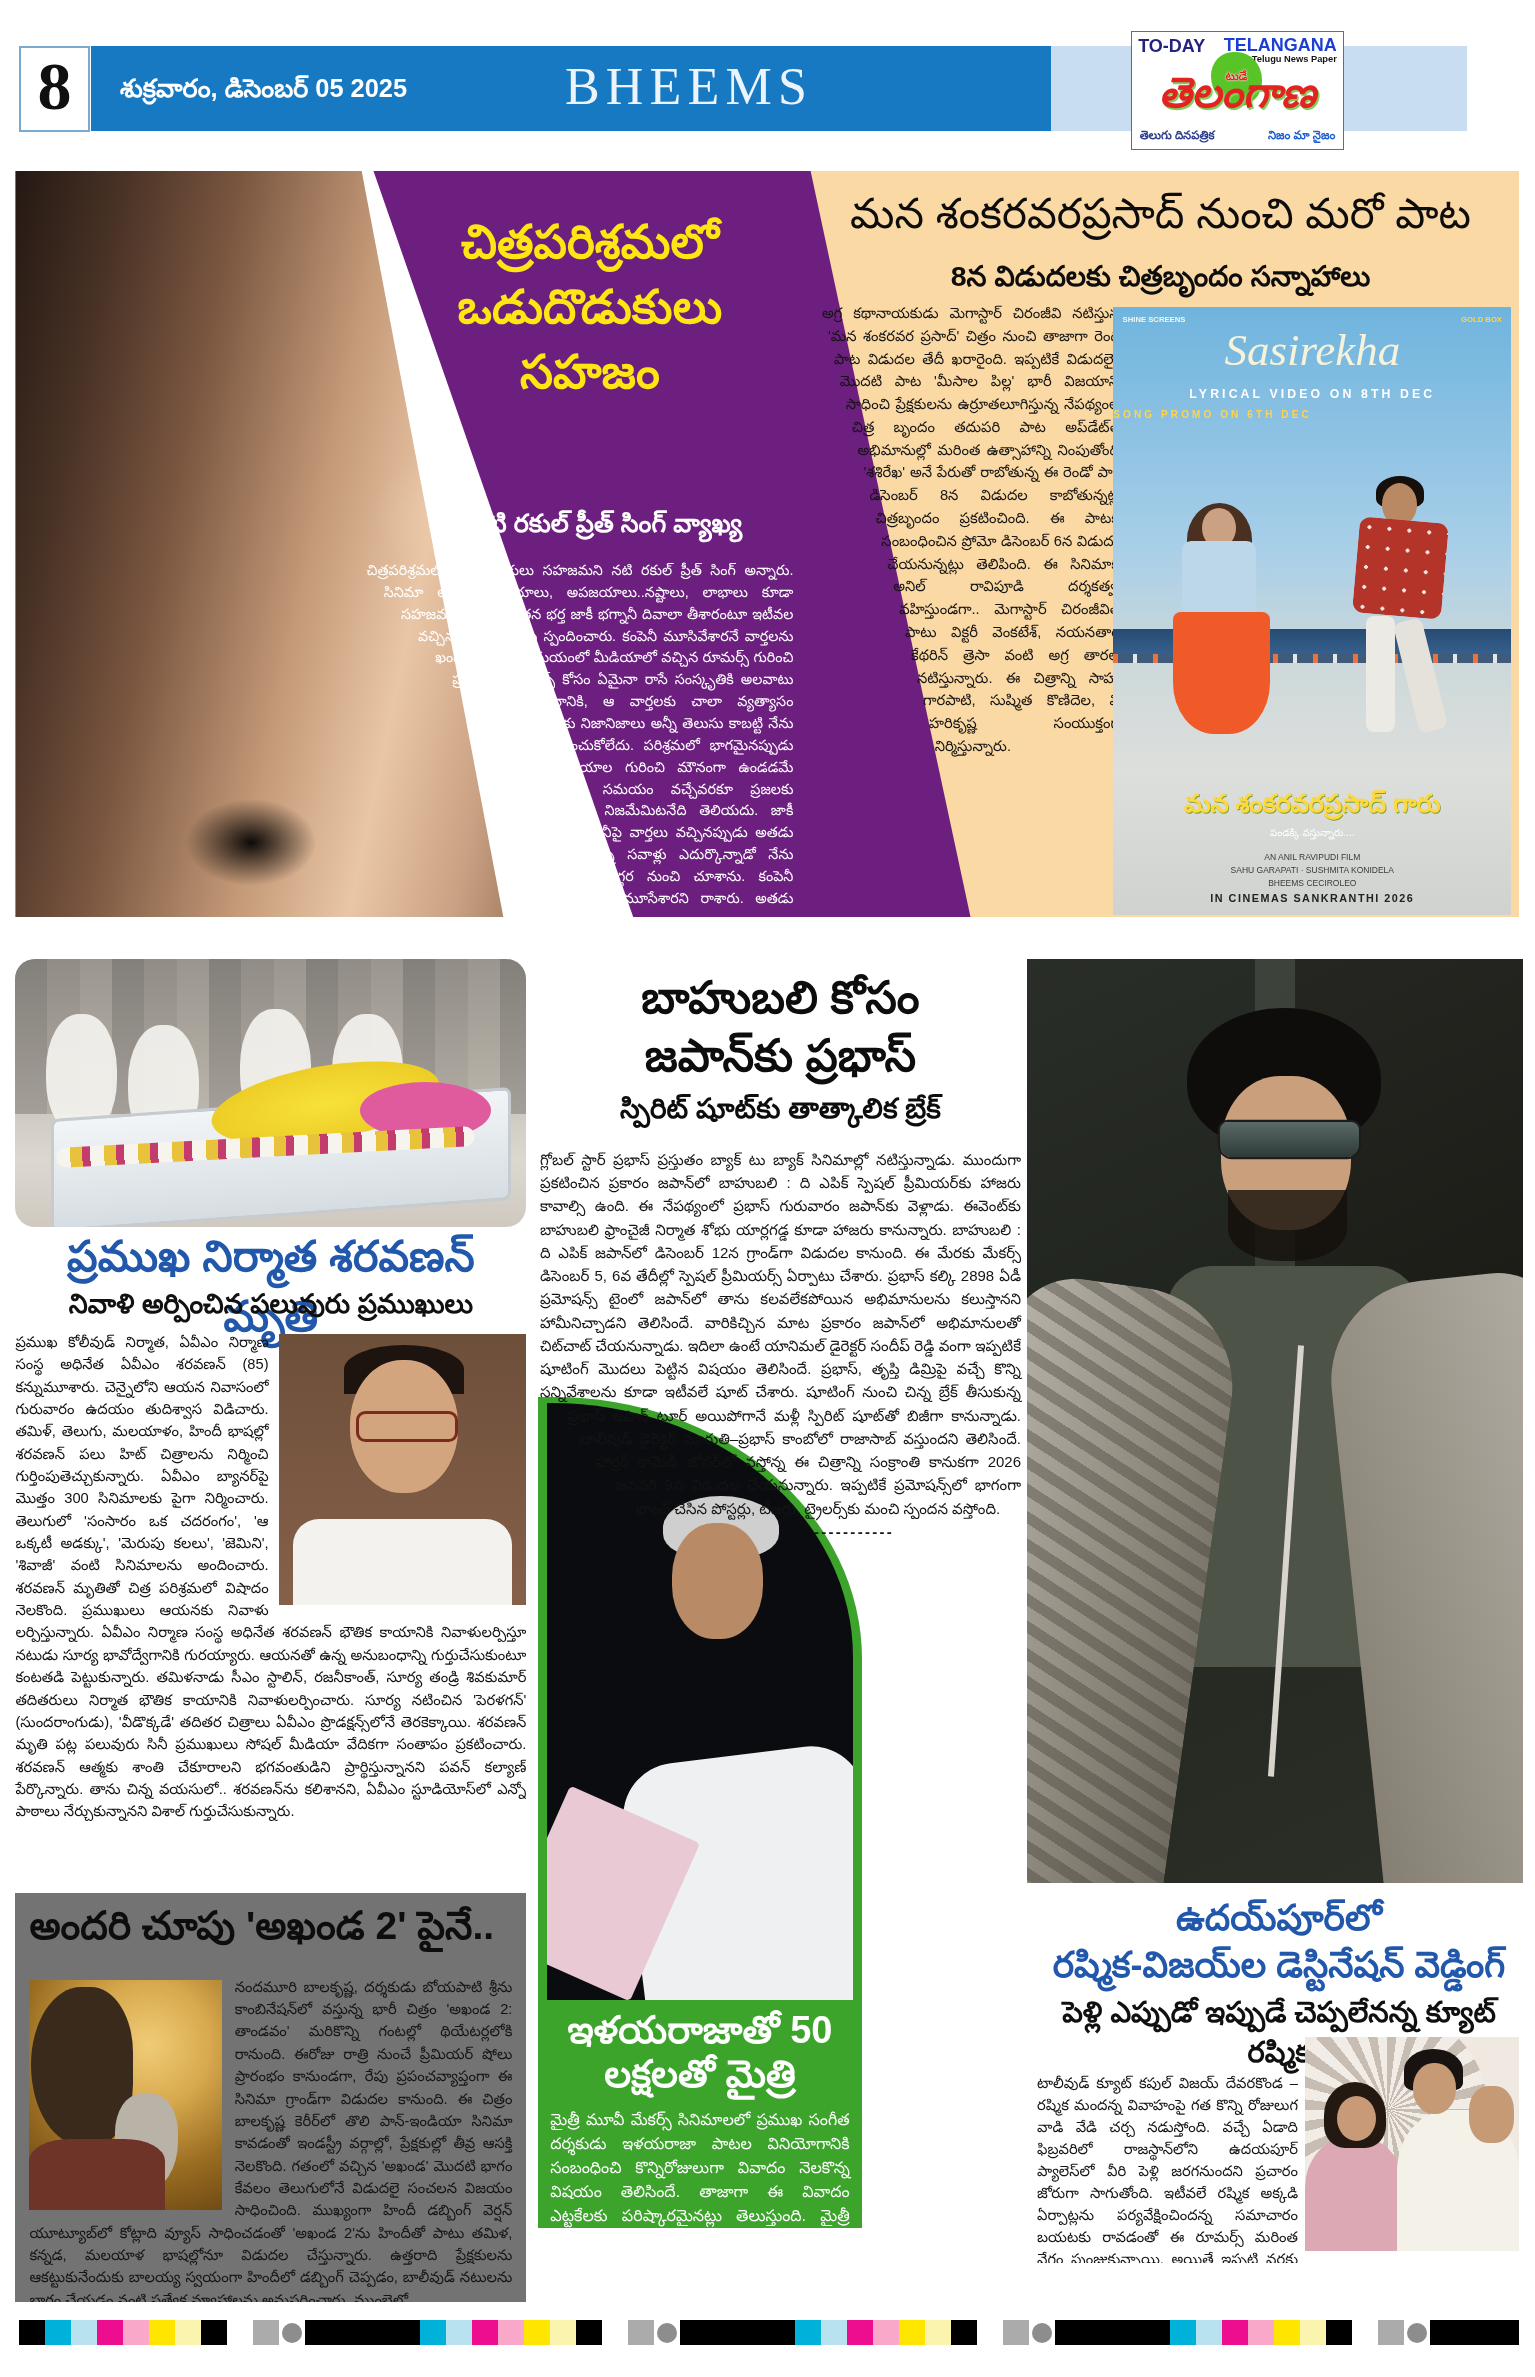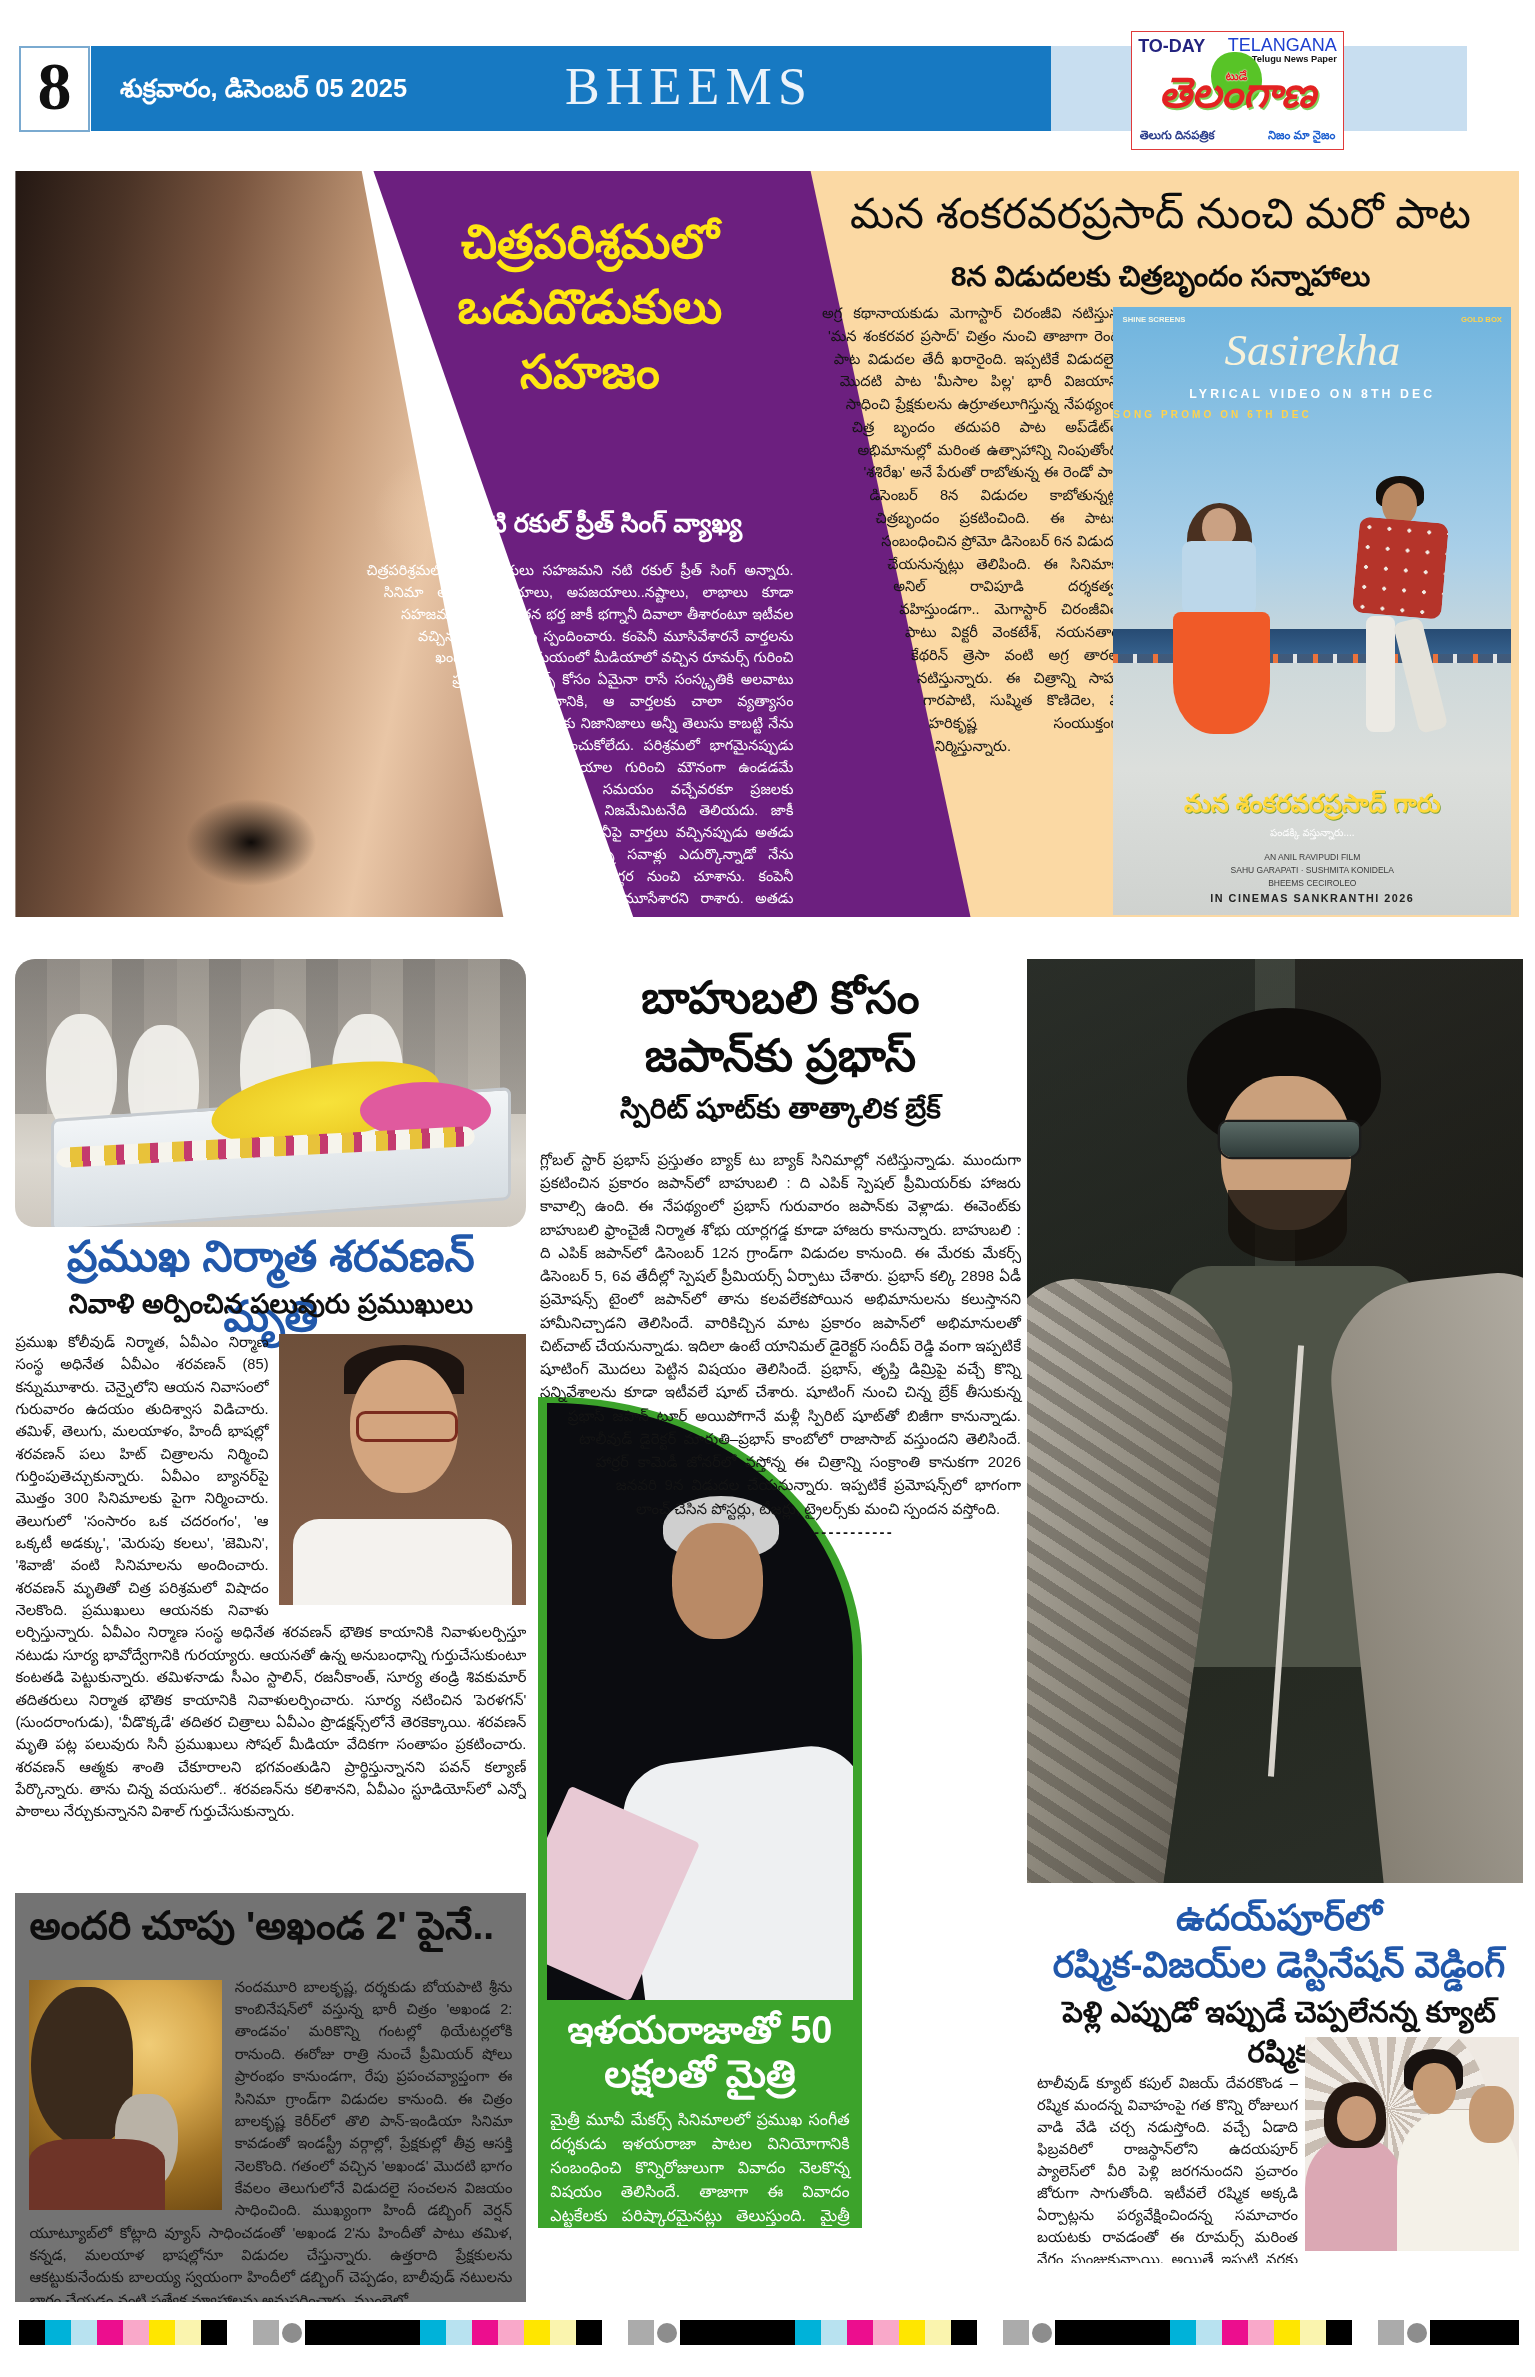--- a/index.html
+++ b/index.html
@@ -13,21 +13,21 @@
            text-align:center;color:#101010;background:#fff;}
   .bar-dark{left:91px;top:46px;width:960px;height:85px;background:#1779c2;}
   .hdr-date{position:absolute;left:29px;top:28px;color:#ffffff;font-weight:bold;font-size:25.4px;}
   .hdr-cinema{position:absolute;left:432px;top:10.8px;width:332px;text-align:center;color:#ecf3fa;
               font-family:"Liberation Serif","DejaVu Serif",serif;font-size:52px;letter-spacing:6.2px;}
   .bar-light{left:1051px;top:46px;width:416px;height:85px;background:#c8def0;}
   .logo{left:1131px;top:31px;width:213px;height:119px;background:#ffffff;border:1.5px solid #e03a3a;box-sizing:border-box;}
   .logo-row1{display:flex;justify-content:space-between;padding:3.9px 6.2px 0 6.2px;}
   .logo-today{color:#23237f;font-weight:bold;font-size:18px;}
   .logo-right{text-align:right;line-height:1.05;}
-  .logo-telangana{color:#1d3fd0;font-weight:normal;font-size:18px;}
+  .logo-telangana{color:#1d3fd0;font-weight:bold;font-size:18px;}
   .logo-tagline{color:#151515;font-weight:bold;font-size:9.3px;}
   .logo-map{position:absolute;left:79px;top:20px;width:51px;height:54px;background:#58c427;
             border-radius:46% 54% 48% 58%;}
   .logo-map-label{position:absolute;left:0;right:0;top:17px;text-align:center;color:#e32222;font-weight:bold;
                   font-size:11.6px;text-shadow:0 0 1.5px #fff,0 0 1.5px #fff;}
   .logo-name{position:absolute;left:4.6px;right:4.6px;top:37px;text-align:center;color:#e32222;font-weight:bold;
              font-size:42px;font-style:italic;text-shadow:1.5px 1.5px 0 #7fcf5a;}
   .logo-row2{position:absolute;left:7.7px;right:7.7px;bottom:3.9px;display:flex;justify-content:space-between;}
   .logo-bl{color:#2c3e8c;font-weight:bold;font-size:11.6px;}
   .logo-br{color:#1d5fd0;font-weight:bold;font-size:11.6px;}

